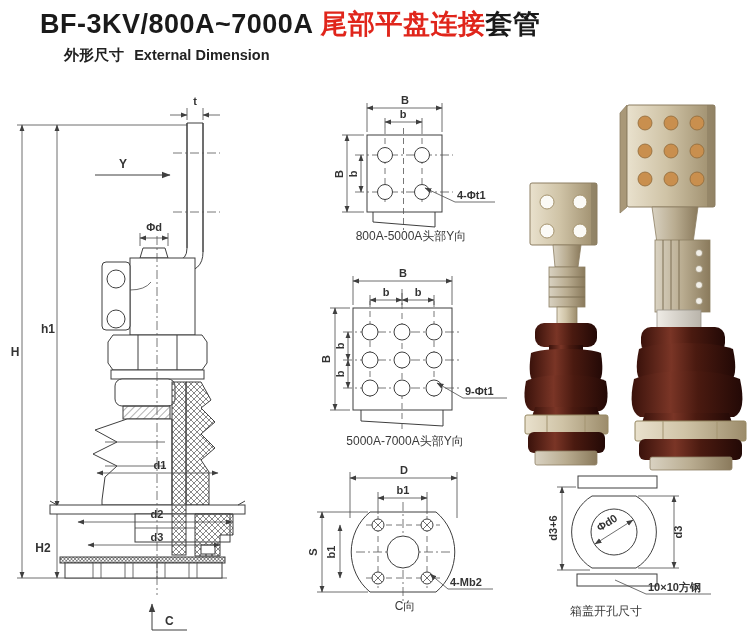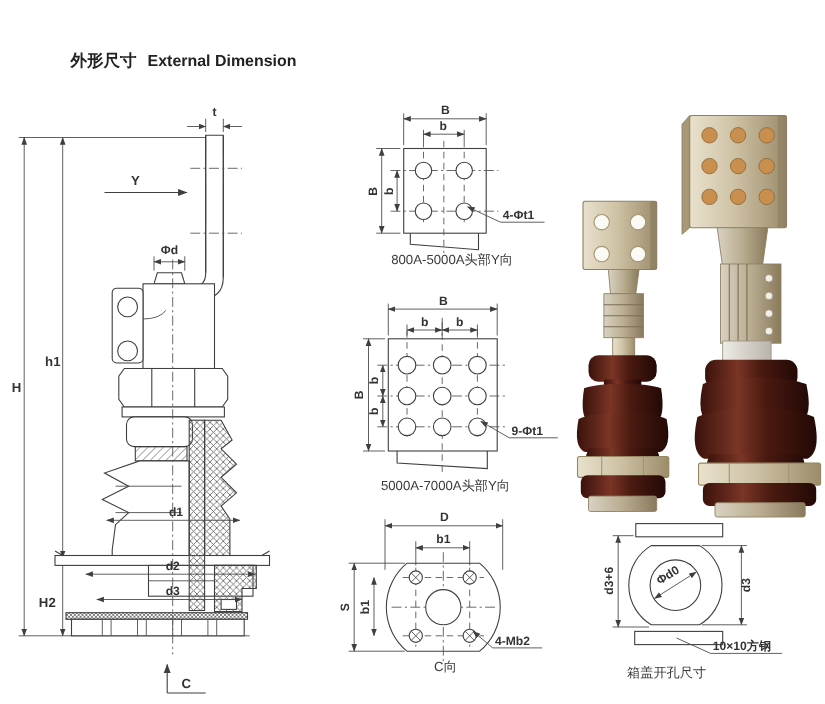--- a/index.html
+++ b/index.html
@@ -23,20 +23,24 @@
   .dim{font-size:11px;font-weight:600;fill:#333;}
   .dimb{font-size:12px;font-weight:700;fill:#333;}
   .cap{font-size:12px;fill:#3a3a3a;}
   .note{font-size:11px;font-weight:600;fill:#333;}
 </style>
 </head>
 <body>
 
 <div id="page">
 
+  <div id="title">
+    <span>BF-3KV/800A~7000A</span>
+    <span class="red">尾部平盘连接</span><span>套管</span>
+  </div>
   <div id="subtitle">
     <span>外形尺寸</span>
     <span class="en">External Dimension</span>
   </div>
 
   <svg class="drw" style="left:5px;top:90px" width="265" height="550" viewBox="0 0 265 550">
     <defs>
       <marker id="sv-ar" viewBox="0 0 10 10" refX="9" refY="5" markerWidth="9" markerHeight="9" orient="auto-start-reverse">
         <path d="M0,1.4 L9.6,5 L0,8.6 Z" fill="#3f3f3f"></path>
       </marker>

